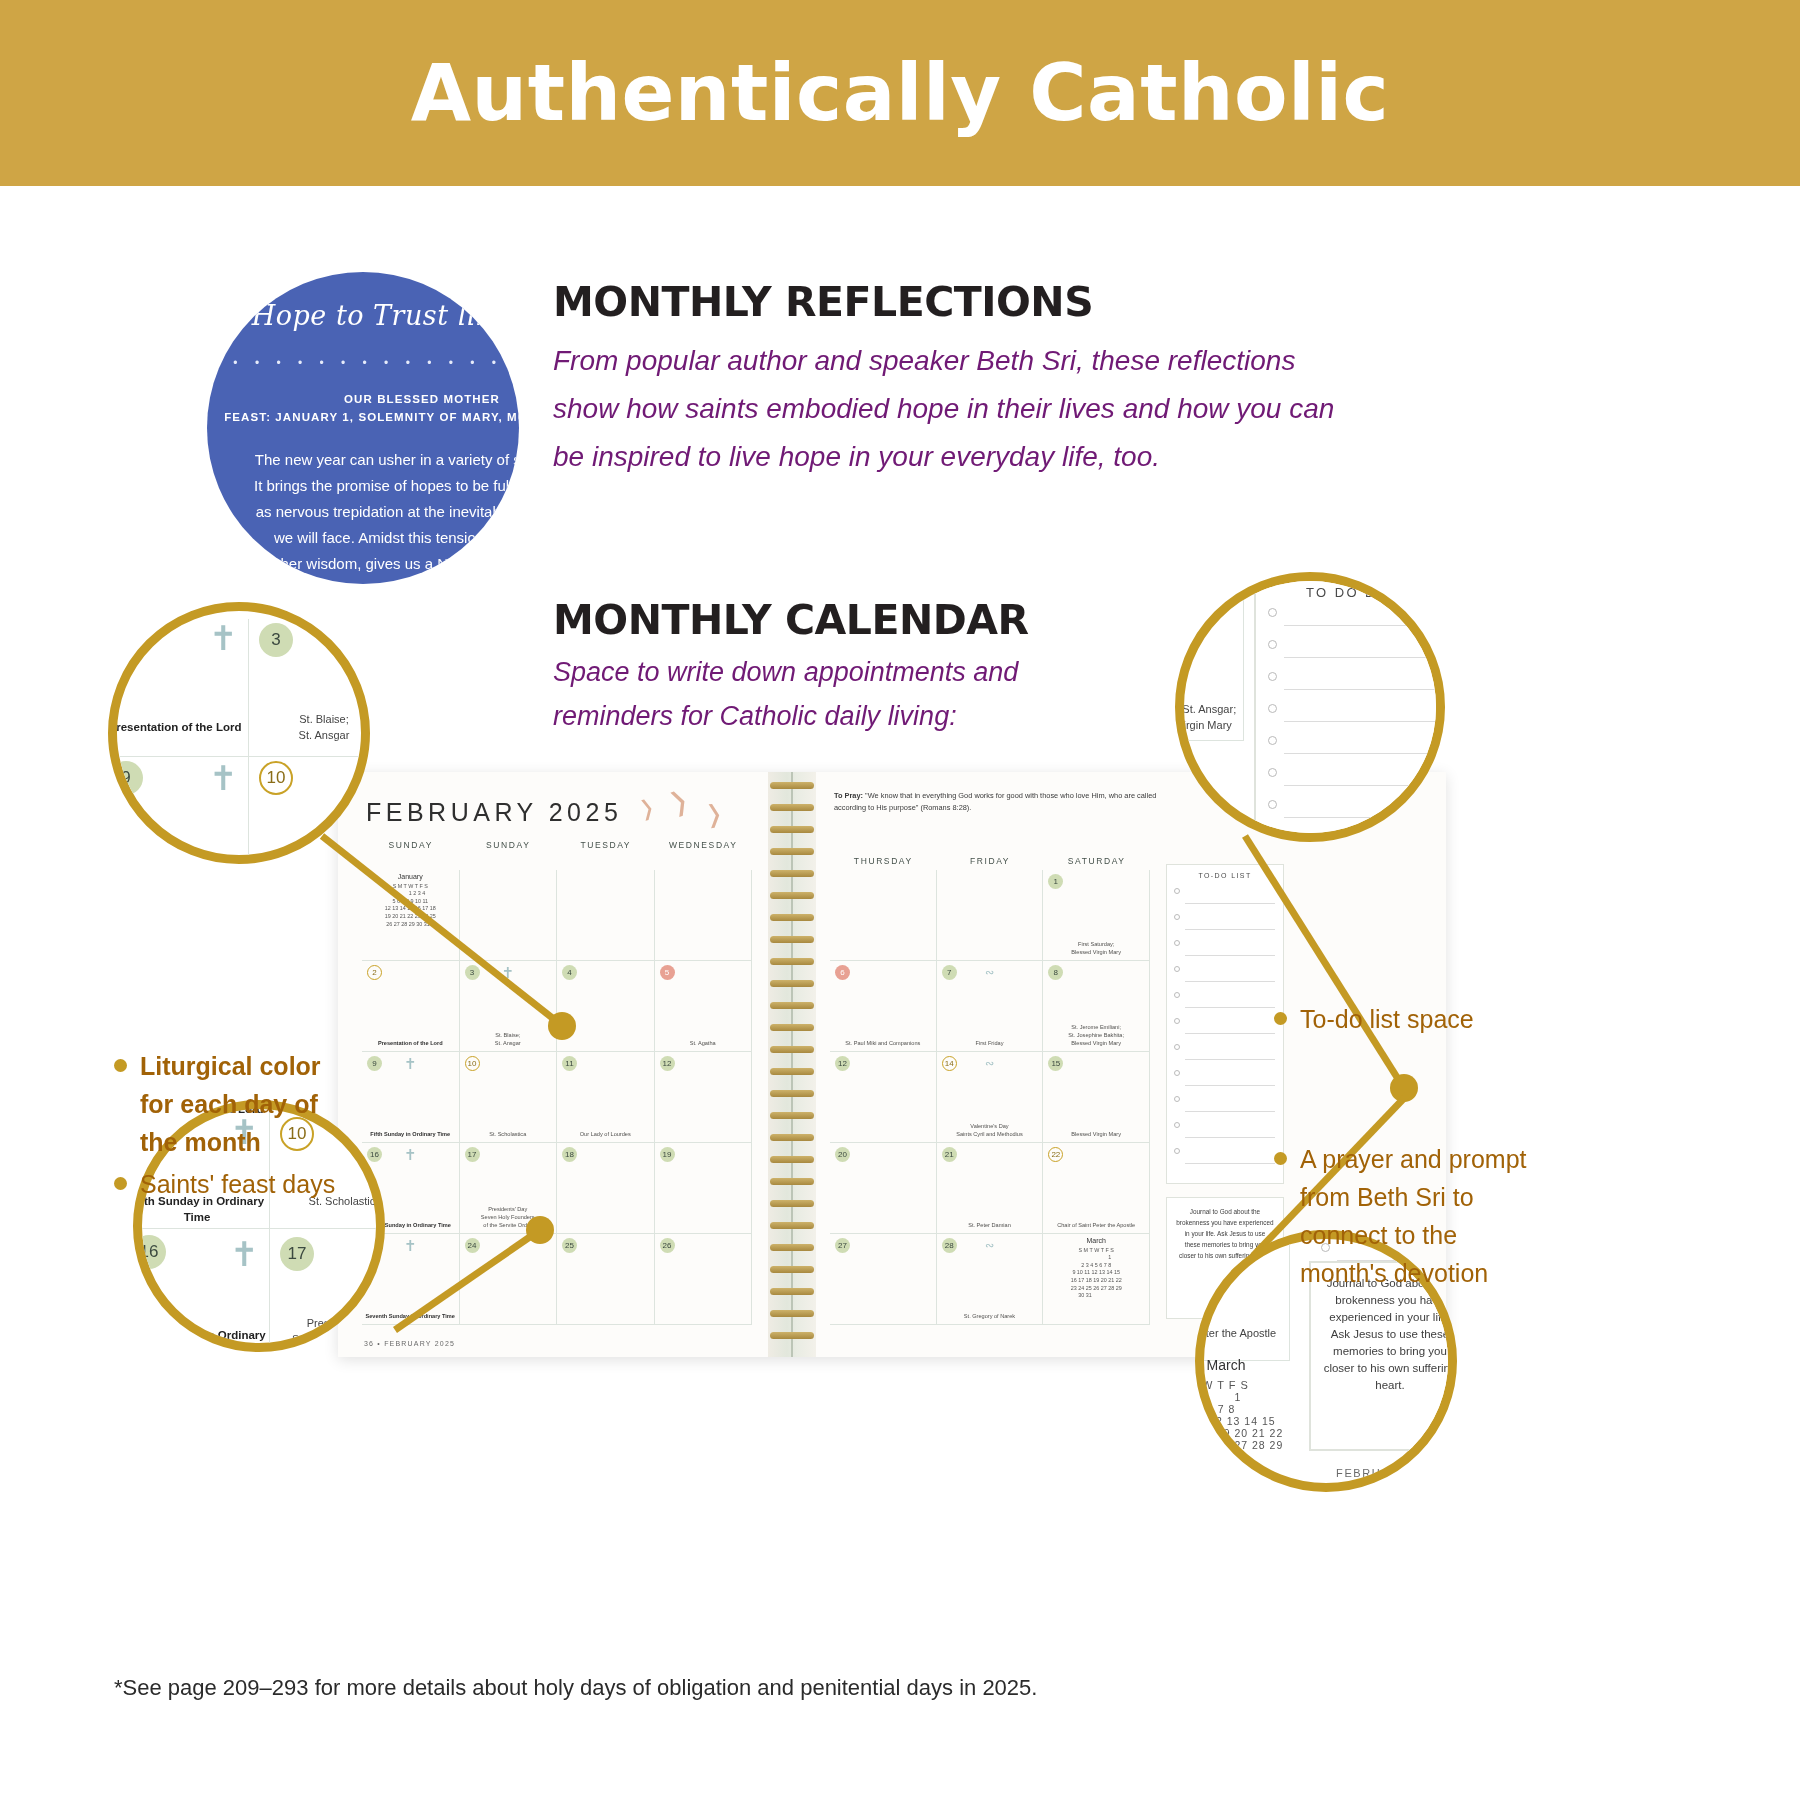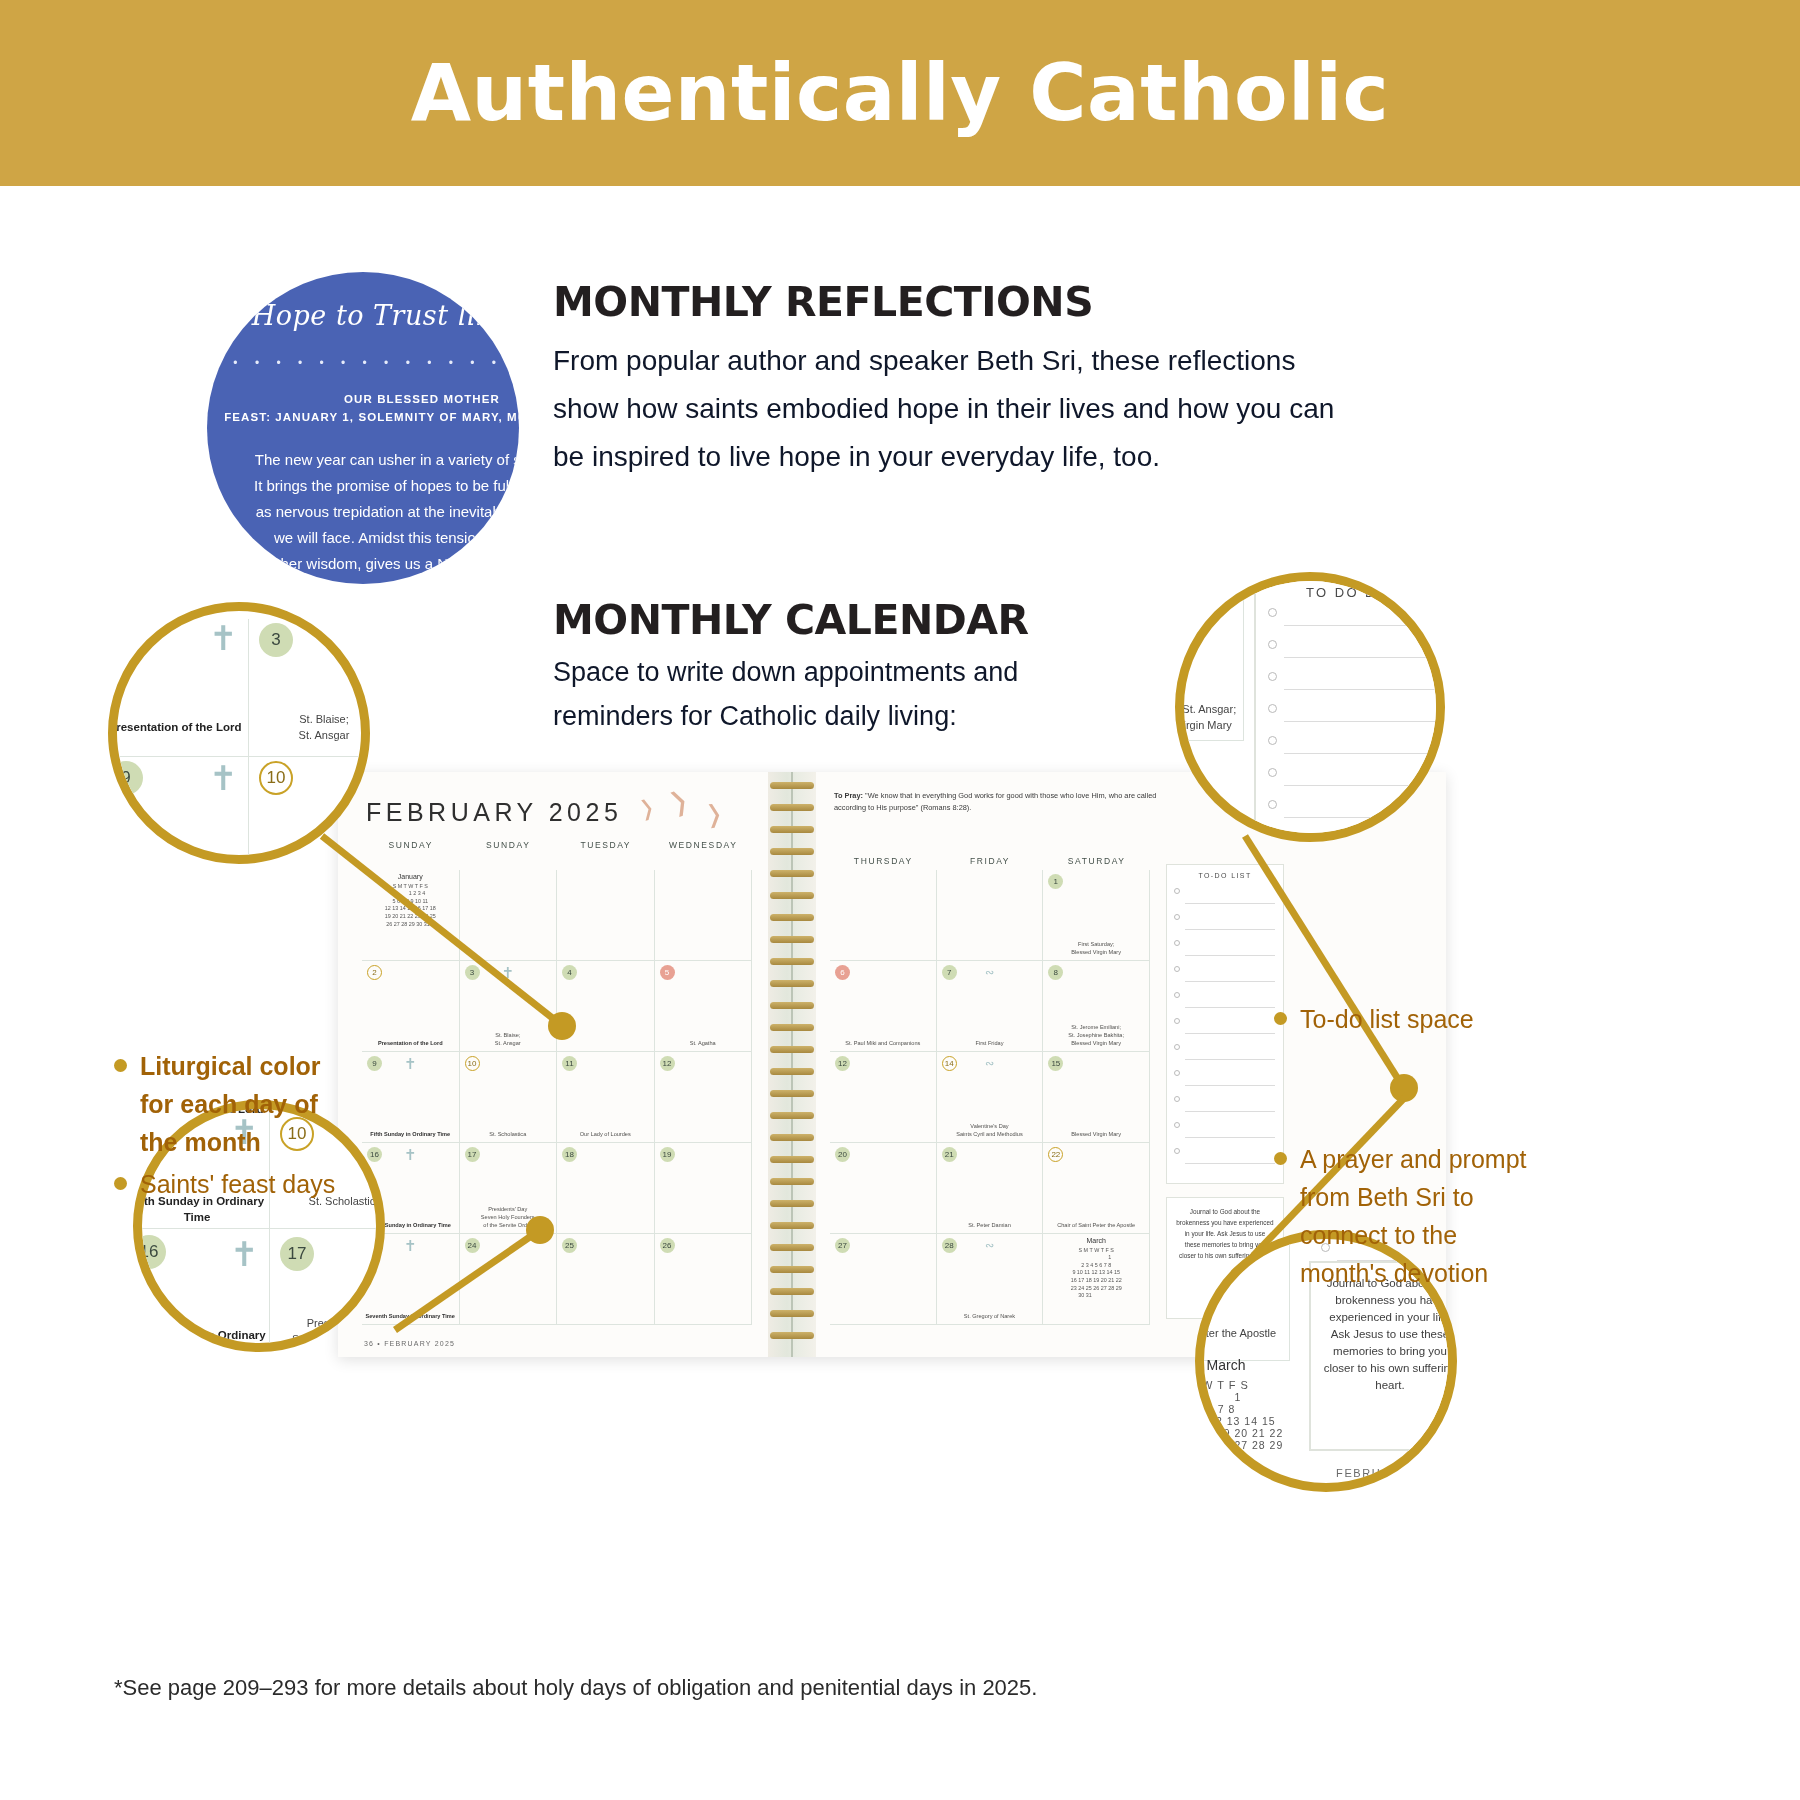--- a/index.html
+++ b/index.html
@@ -46,21 +46,21 @@
     font-size:15px; line-height:26px; white-space:nowrap;
   }
 
   
   .sect-title {
     position:absolute; font-family:"DejaVu Sans", sans-serif;
     font-weight:700; font-size:41px; color:#231f20; letter-spacing:-0.5px;
     white-space:nowrap;
   }
   .sect-body {
-    position:absolute; font-size:28px; line-height:48px; color:#0f172a;
+    position:absolute; font-size:28px; line-height:48px; color:#701a75;font-style:italic;
   }
   #reflections-title { left:553px; top:278px; }
   #reflections-body  { left:553px; top:337px; width:800px; }
   #calendar-title    { left:553px; top:596px; }
   #calendar-body     { left:553px; top:650px; width:560px; font-size:27px; line-height:44px; }
 
   
   #spread {
     position:absolute; left:338px; top:772px; width:1108px; height:585px;
     background:#fdfcfa; box-shadow:0 3px 14px rgba(0,0,0,.12);

